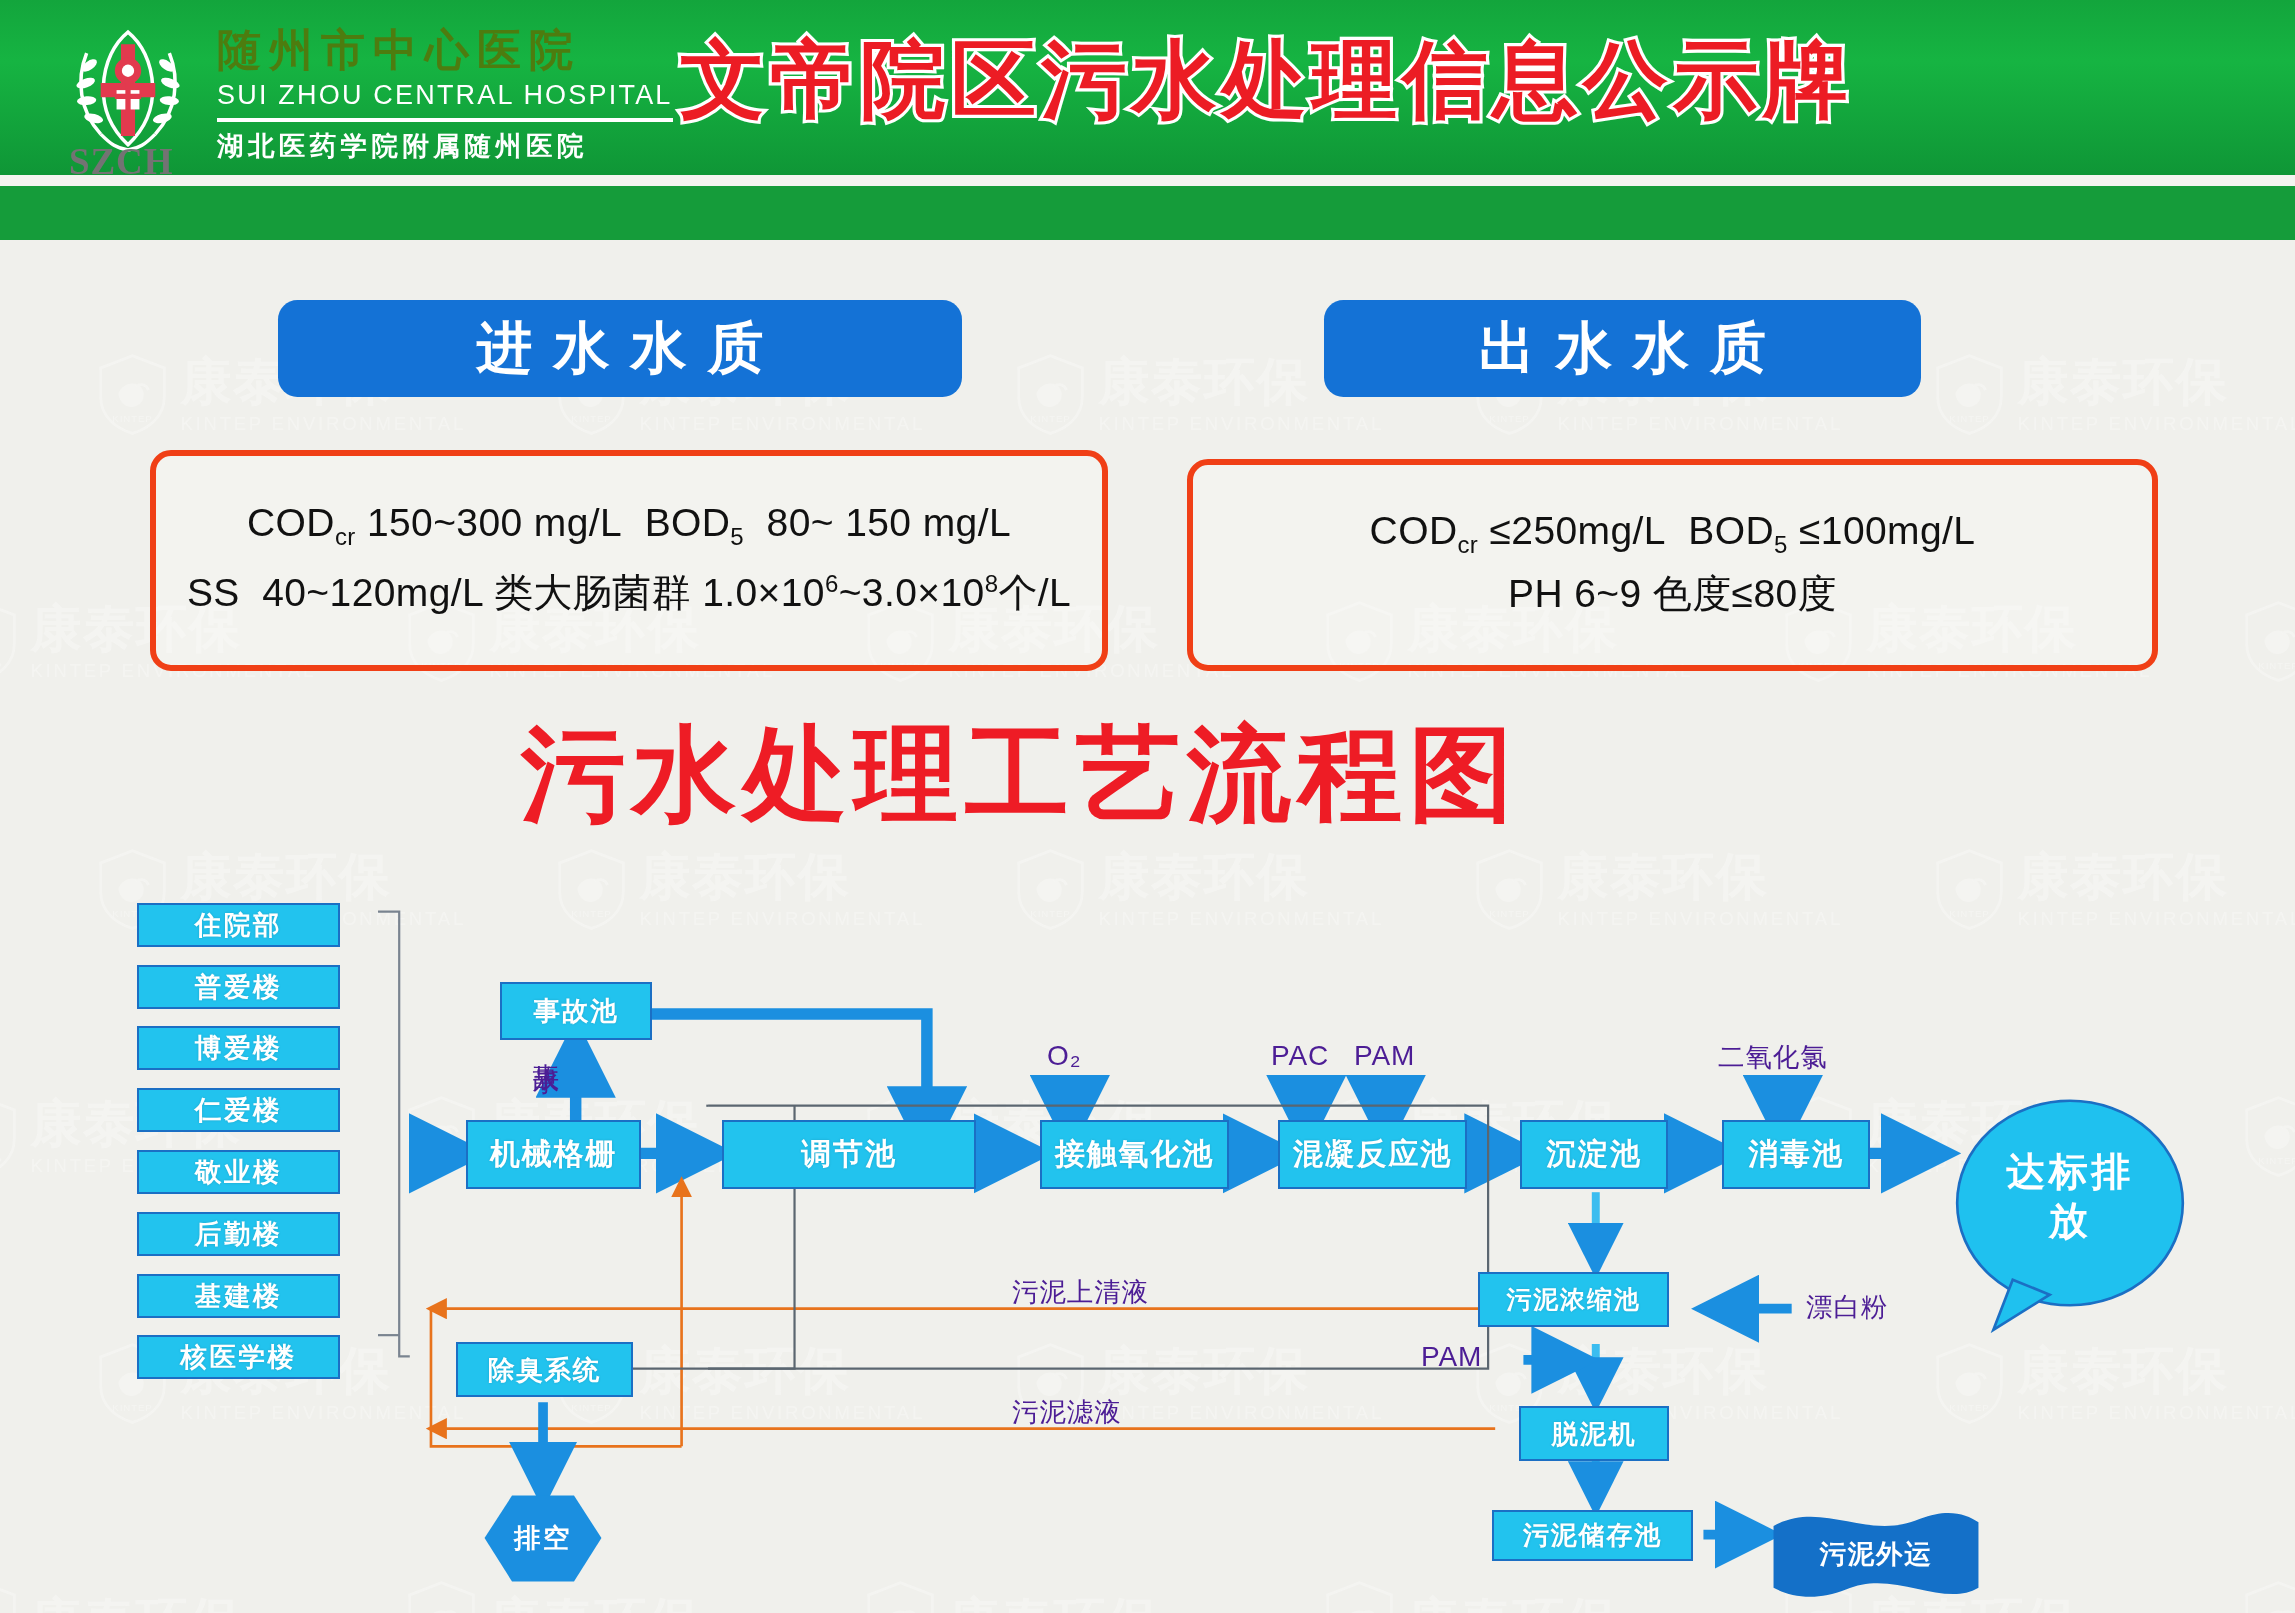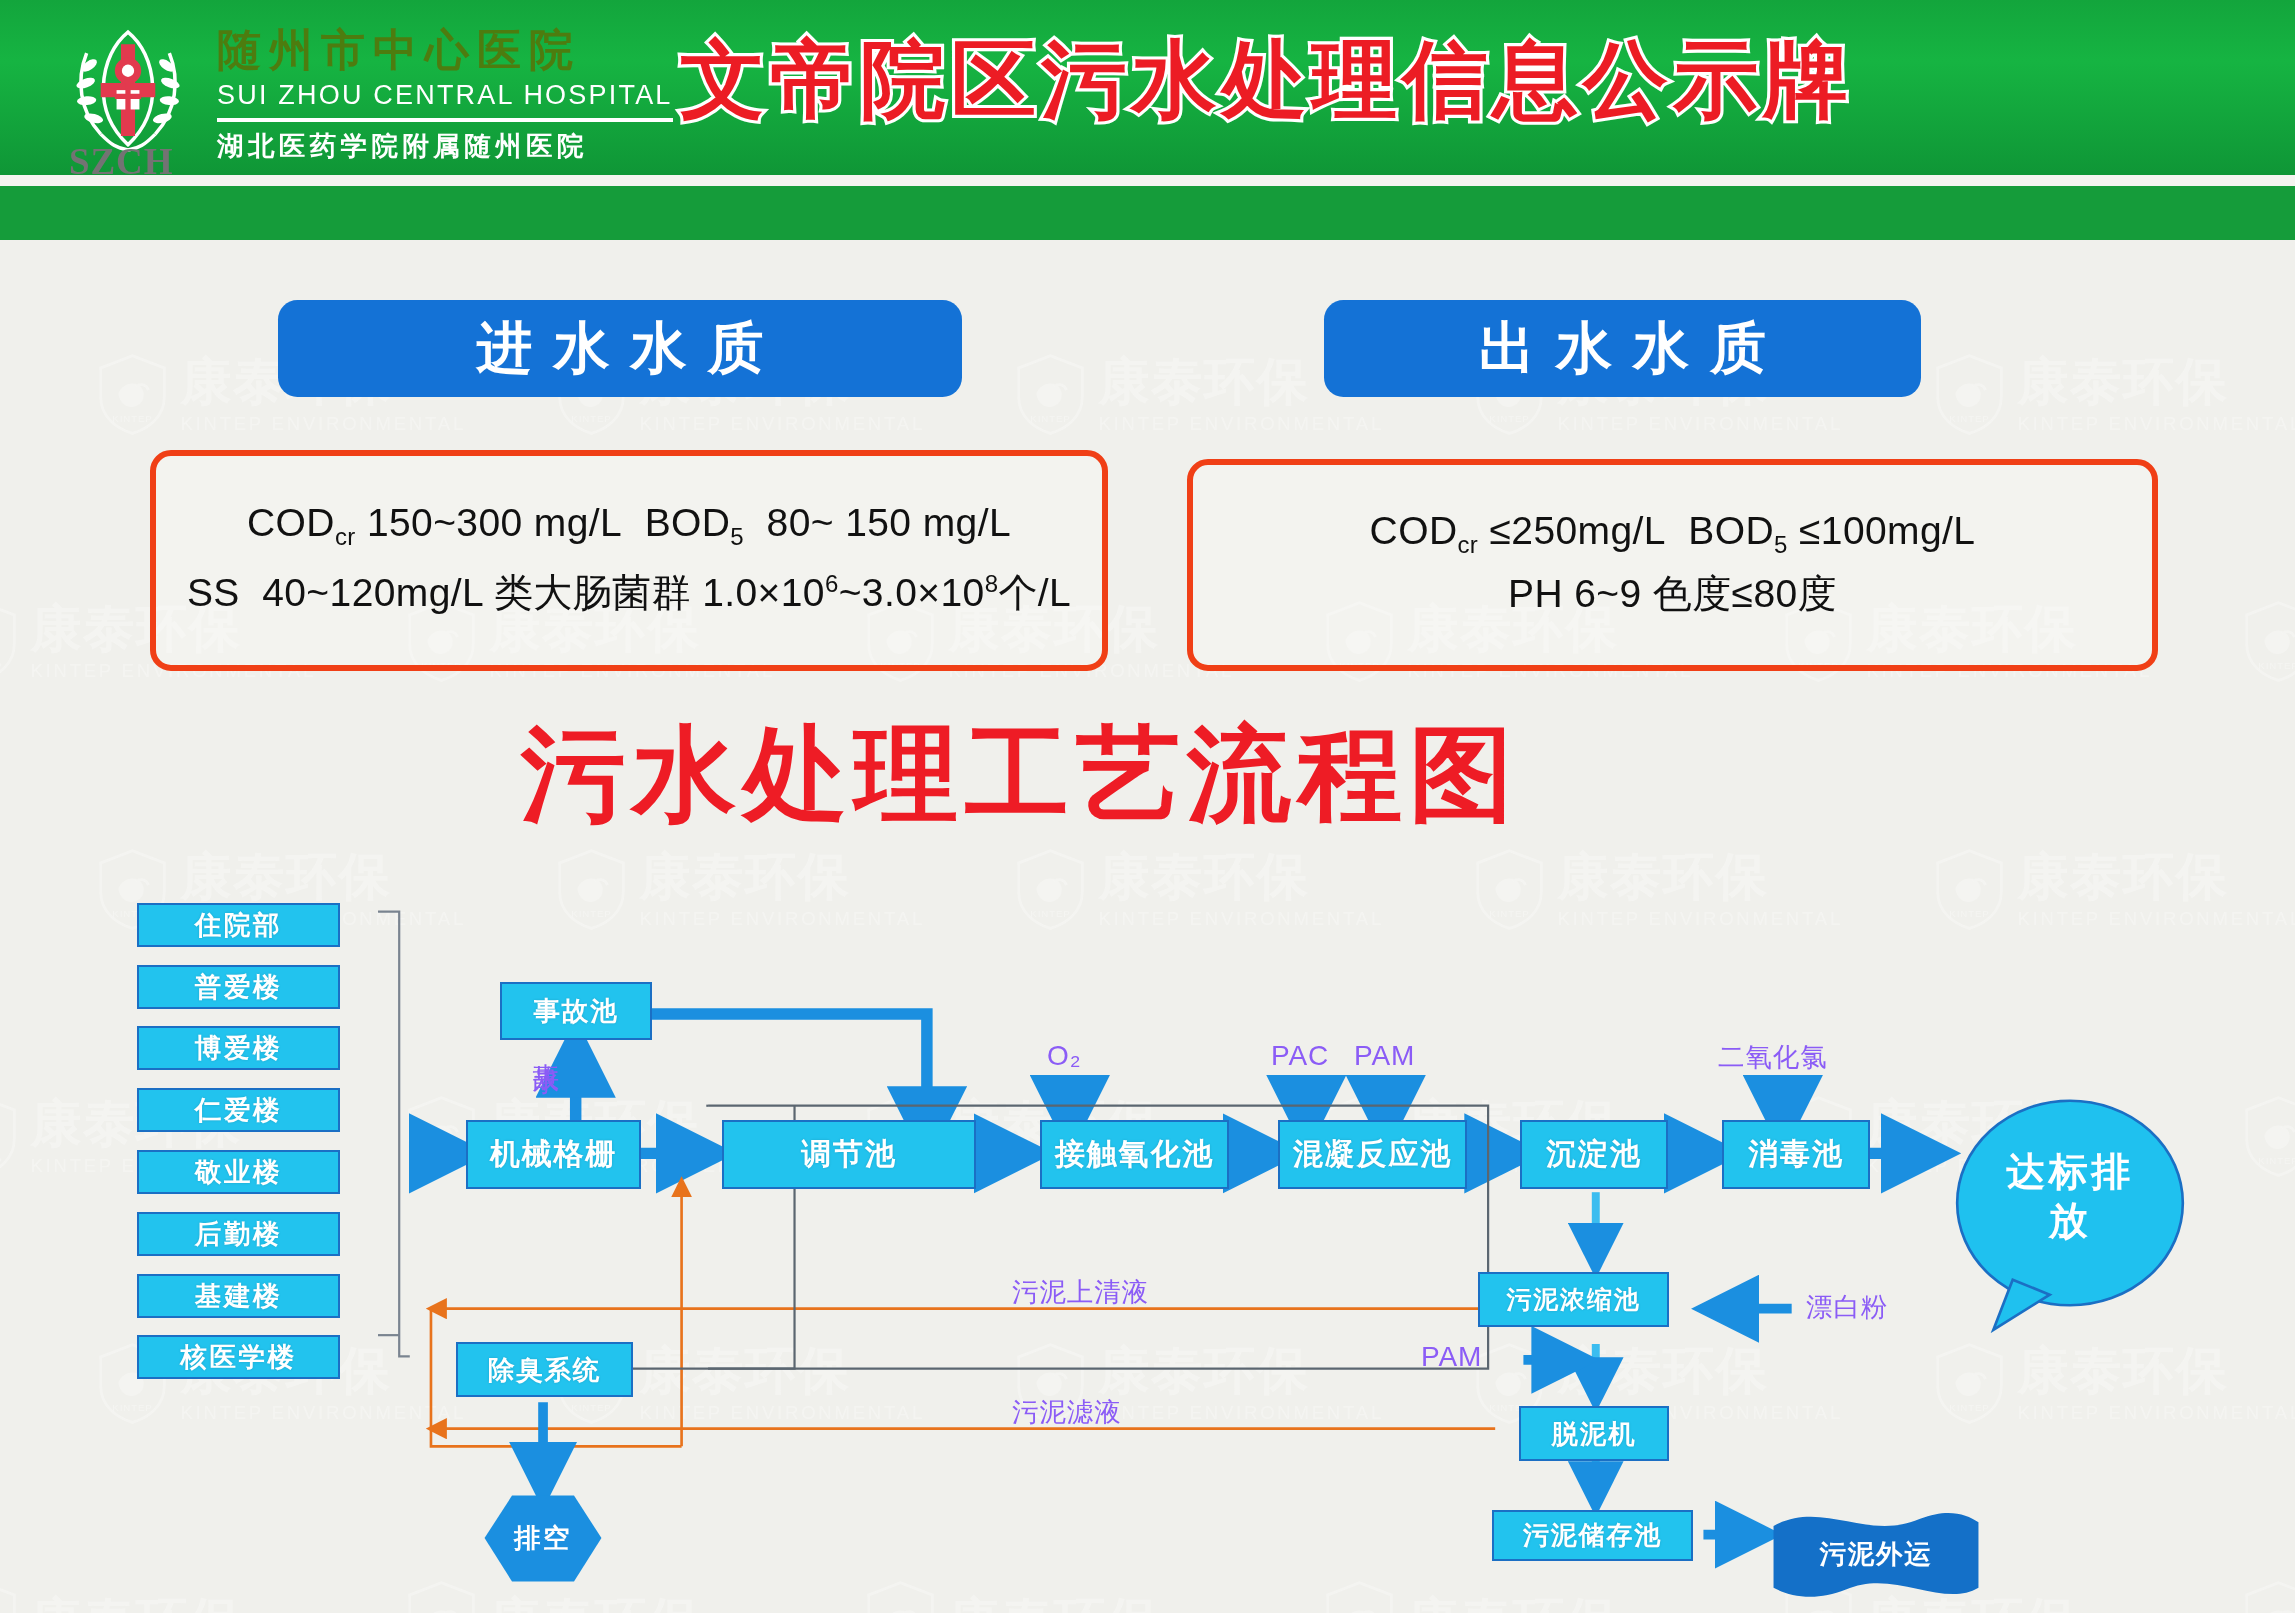--- a/index.html
+++ b/index.html
@@ -96,21 +96,21 @@
 
   
   #flow{position:absolute;left:0;top:901px;width:2295px;height:713px;z-index:10;}
   .node{
     position:absolute;background:#22c3ee;border:2.6px solid #1b6fc4;
     display:flex;align-items:center;justify-content:center;
     color:#fff;font-weight:bold;text-shadow:0 0 2.6px rgba(0,0,0,.15);
   }
   .bldg{width:203px;height:44px;font-size:26.5px;letter-spacing:2.6px;left:137px;}
   .proc{height:69px;font-size:30px;letter-spacing:1.8px;}
-  .lbl{position:absolute;color:#8b5cf6;font-size:26.5px;white-space:nowrap;letter-spacing:0.9px;}
+  .lbl{position:absolute;color:#4c1d95;font-size:26.5px;white-space:nowrap;letter-spacing:0.9px;}
   .lbl.v{writing-mode:vertical-rl;letter-spacing:2.6px;}
   .lbl.en{font-size:28px;letter-spacing:0.9px;}
   svg#wires{position:absolute;left:0;top:0;width:2295px;height:713px;overflow:visible;}
   #bubble{
     position:absolute;left:1951px;top:1099px;width:238px;height:234px;z-index:11;
   }
   #bubble-txt{
     position:absolute;left:1986px;top:1148px;width:168px;z-index:12;
     color:#fff;font-size:39px;font-weight:bold;text-align:center;line-height:1.25;letter-spacing:3.5px;
   }

